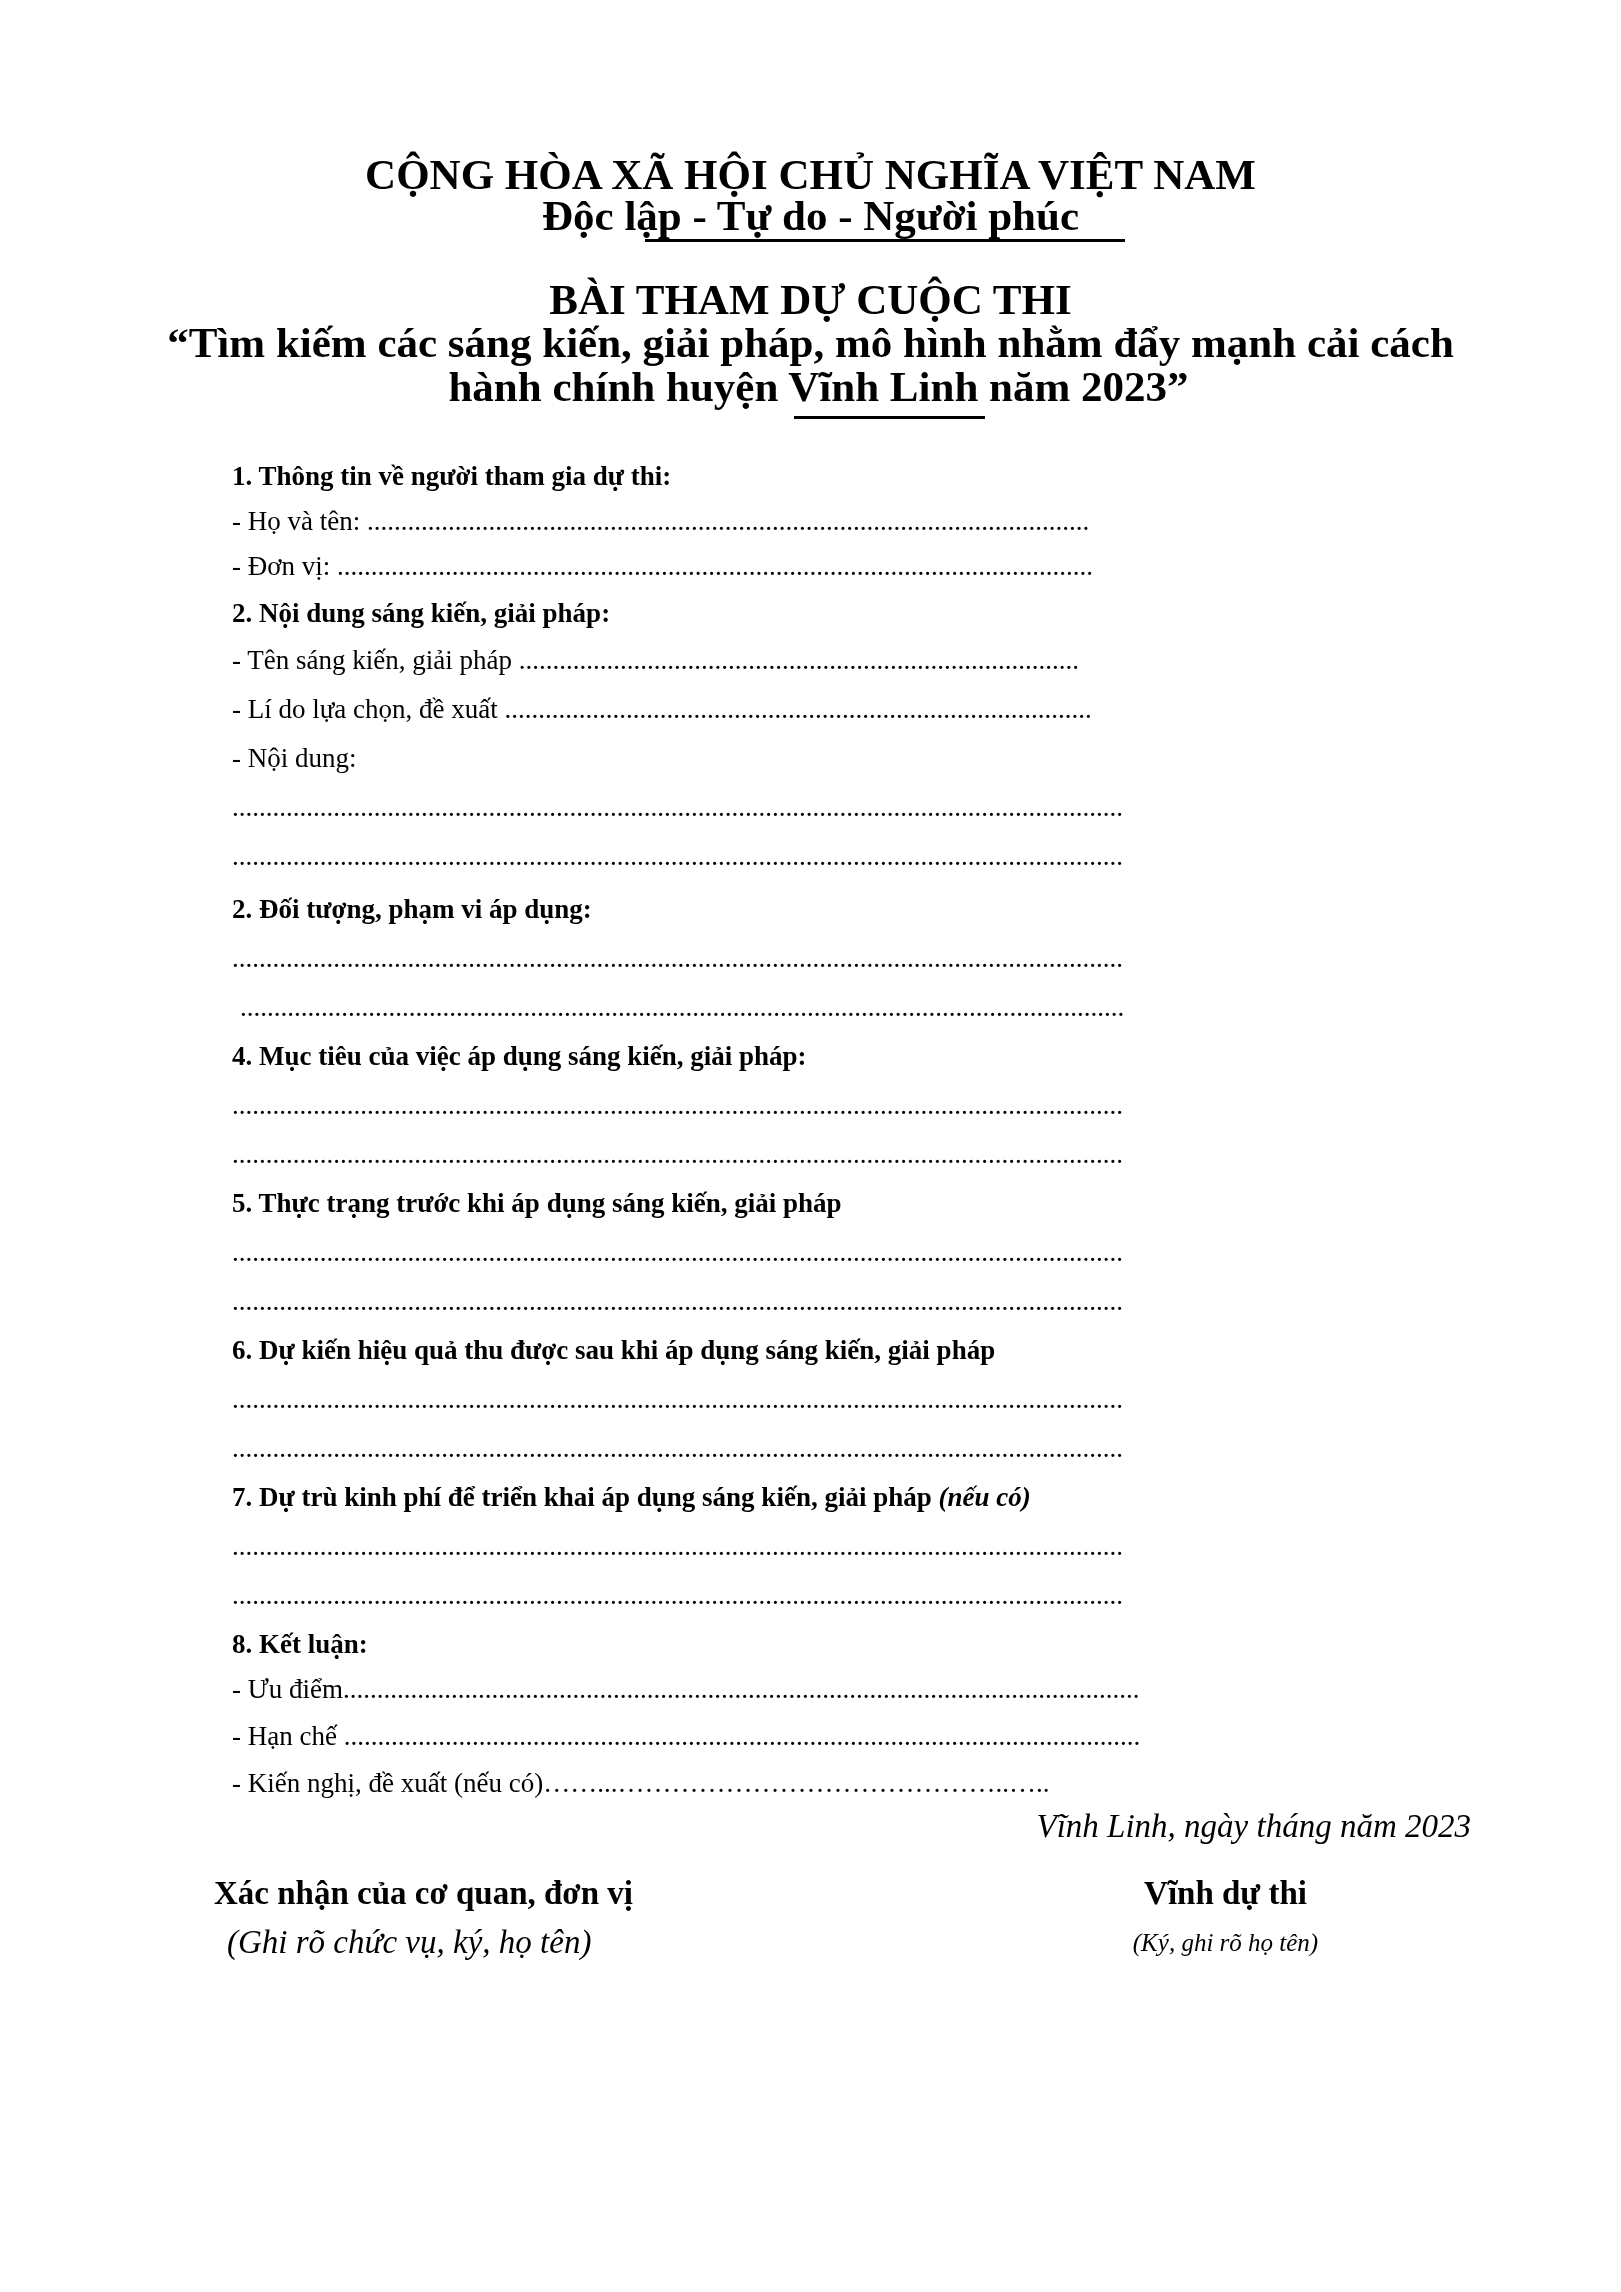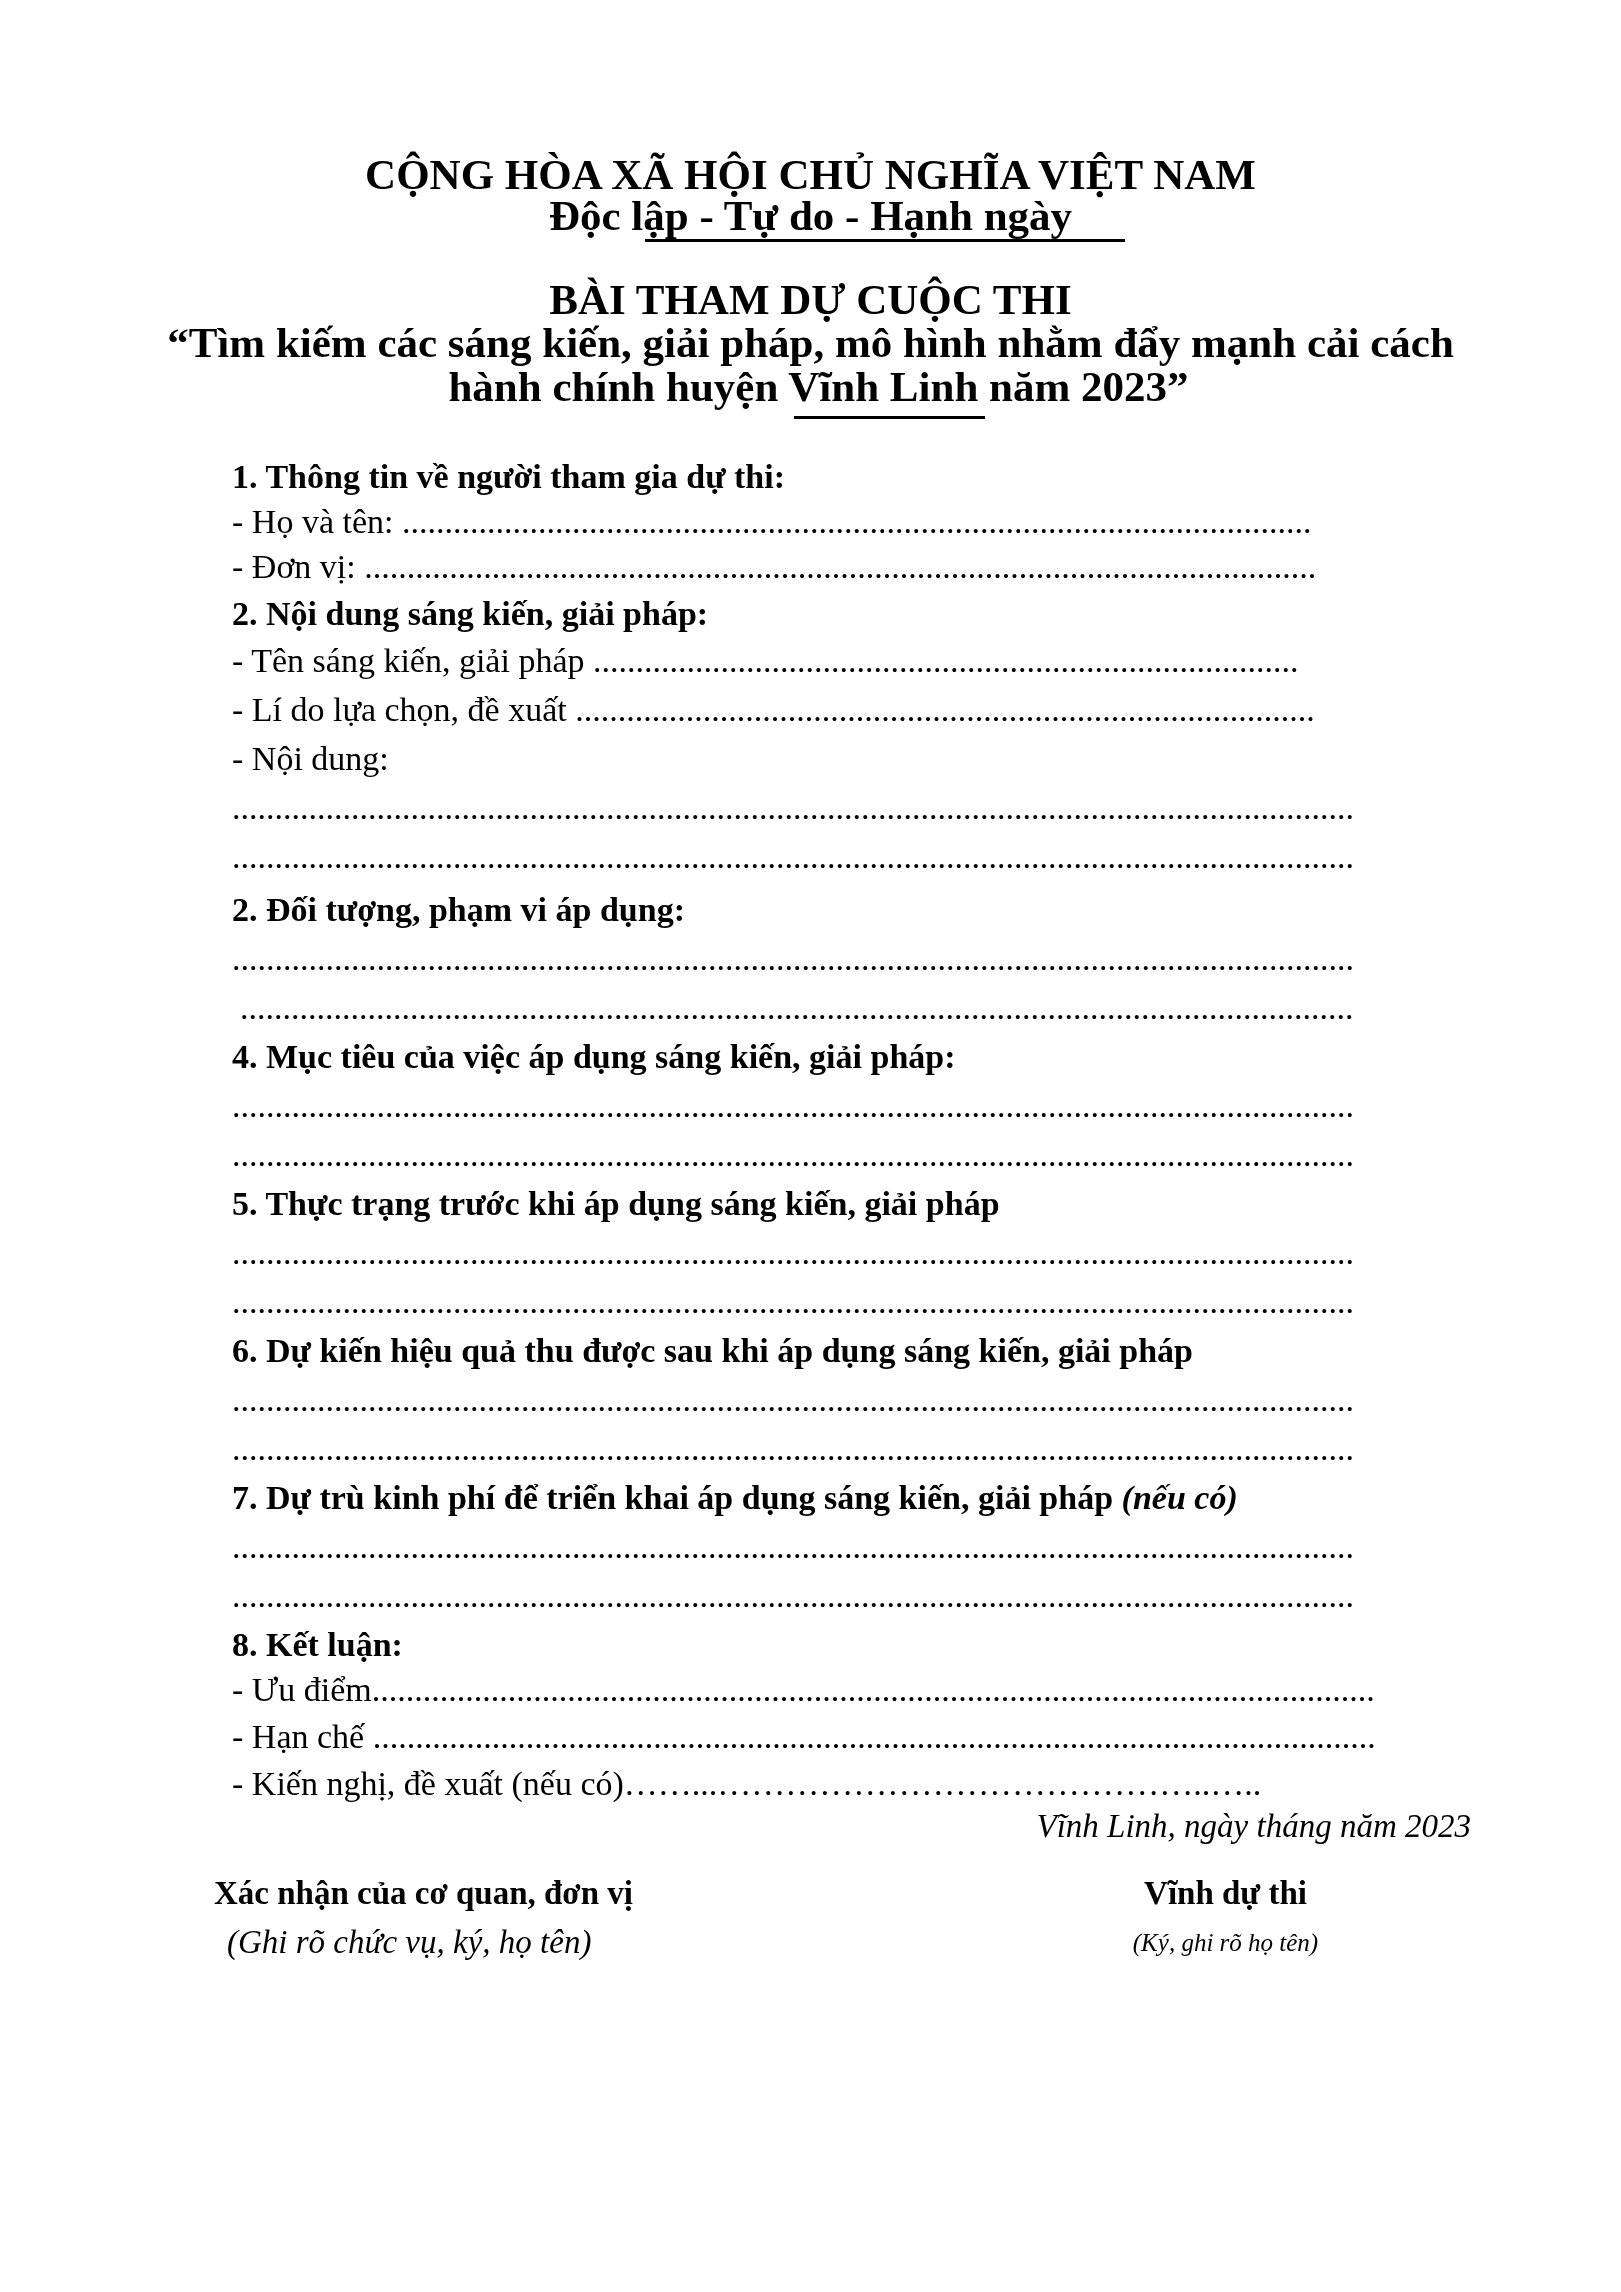--- a/index.html
+++ b/index.html
@@ -14,40 +14,40 @@
   .nation { top: 155px; }
   .motto { top: 196px; }
   .motto-rule { position: absolute; top: 239px; left: 645px; width: 480px; height: 2.9px; background: #000; }
   .title { top: 280px; }
   .subtitle1 { top: 323px; }
   .subtitle2 { top: 367px; margin-left: 8px; }
   .title-rule { position: absolute; top: 416px; left: 794px; width: 191px; height: 2.9px; background: #000; }
 
   .line {
     position: absolute; left: 232px; width: 1235px;
-    font-size: 34px; line-height: 43px; white-space: nowrap; overflow: hidden;
+    font-size: 27px; line-height: 43px; white-space: nowrap; overflow: hidden;
   }
   .line.bold { font-weight: bold; }
   .line .label { display: inline; }
   .line .dots { display: inline; letter-spacing: 0; }
   .it { font-style: italic; }
 
   .date { position: absolute; left: 912px; width: 559px; text-align: right; font-style: italic; font-size: 33px; line-height: 43px; top: 1805px; }
   .sig-left-title { position: absolute; left: 214px; top: 1872px; font-weight: bold; font-size: 33px; line-height: 43px; }
   .sig-left-note { position: absolute; left: 227px; top: 1921px; font-style: italic; font-size: 33px; line-height: 43px; }
   .sig-right-title { position: absolute; left: 1010px; width: 431px; text-align: center; top: 1872px; font-weight: bold; font-size: 33px; line-height: 43px; }
   .sig-right-note { position: absolute; left: 1010px; width: 431px; text-align: center; top: 1921px; font-style: italic; font-size: 25px; line-height: 43px; }
 </style>
 </head>
 <body>
 
 <div class="page">
 
   <div class="center hdr nation">CỘNG HÒA XÃ HỘI CHỦ NGHĨA VIỆT NAM</div>
-  <div class="center hdr motto">Độc lập - Tự do - Hạnh ngày</div>
+  <div class="center hdr motto">Độc lập - Tự do - Người phúc</div>
   <div class="motto-rule"></div>
 
   <div class="center hdr title">BÀI THAM DỰ CUỘC THI</div>
   <div class="center hdr subtitle1">“Tìm kiếm các sáng kiến, giải pháp, mô hình nhằm đẩy mạnh cải cách</div>
   <div class="center hdr subtitle2">hành chính huyện Vĩnh Linh năm 2023”</div>
   <div class="title-rule"></div>
 
   <div class="line bold" style="top:455px">1. Thông tin về người tham gia dự thi:</div>
   <div class="line" style="top:500px">
     <span class="label">- Họ và tên: </span><span class="dots">...........................................................................................................</span>

